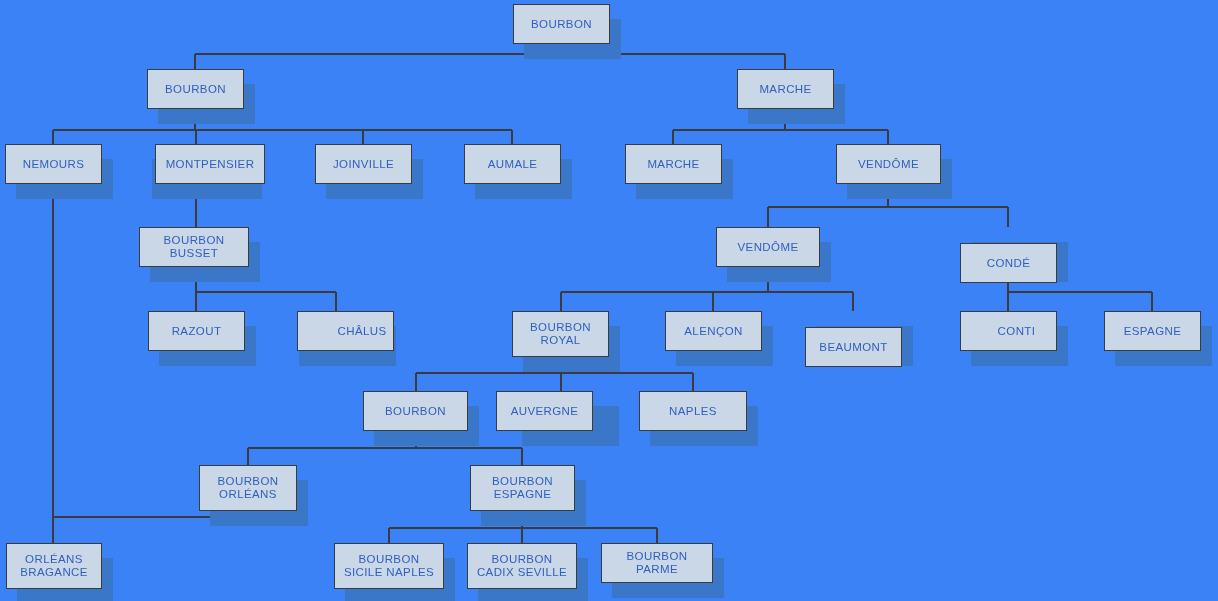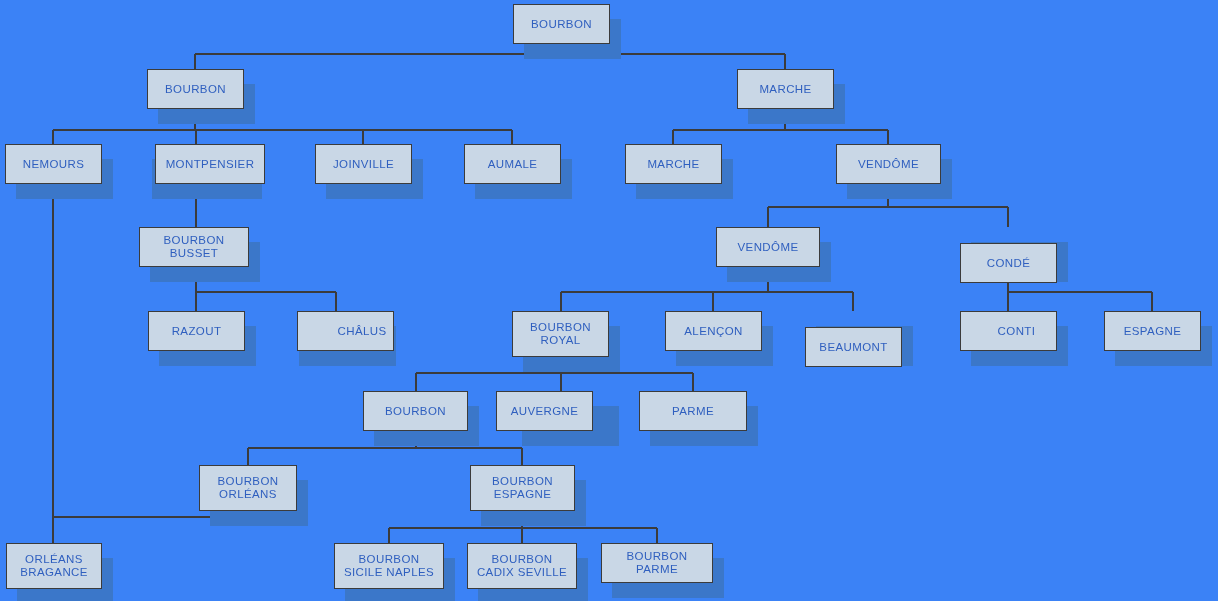--- a/index.html
+++ b/index.html
@@ -195,21 +195,21 @@
       <div class="node" style="left: 1104px; top: 311px; width: 97px; height: 40px; background: rgb(201, 215, 230); border-color: rgb(59, 59, 59);">
         <span class="node-label" style="color: rgb(47, 95, 191);">ESPAGNE</span>
       </div>
       <div class="node" style="left: 363px; top: 391px; width: 105px; height: 40px; background: rgb(201, 215, 230); border-color: rgb(59, 59, 59);">
         <span class="node-label" style="color: rgb(47, 95, 191);">BOURBON</span>
       </div>
       <div class="node" style="left: 496px; top: 391px; width: 97px; height: 40px; background: rgb(201, 215, 230); border-color: rgb(59, 59, 59);">
         <span class="node-label" style="color: rgb(47, 95, 191);">AUVERGNE</span>
       </div>
       <div class="node" style="left: 639px; top: 391px; width: 108px; height: 40px; background: rgb(201, 215, 230); border-color: rgb(59, 59, 59);">
-        <span class="node-label" style="color: rgb(47, 95, 191);">PARME</span>
+        <span class="node-label" style="color: rgb(47, 95, 191);">NAPLES</span>
       </div>
       <div class="node" style="left: 199px; top: 465px; width: 98px; height: 46px; background: rgb(201, 215, 230); border-color: rgb(59, 59, 59);">
         <span class="node-label" style="color: rgb(47, 95, 191);">BOURBON
 ORLÉANS</span>
       </div>
       <div class="node" style="left: 470px; top: 465px; width: 105px; height: 46px; background: rgb(201, 215, 230); border-color: rgb(59, 59, 59);">
         <span class="node-label" style="color: rgb(47, 95, 191);">BOURBON
 ESPAGNE</span>
       </div>
       <div class="node" style="left: 6px; top: 543px; width: 96px; height: 46px; background: rgb(201, 215, 230); border-color: rgb(59, 59, 59);">

